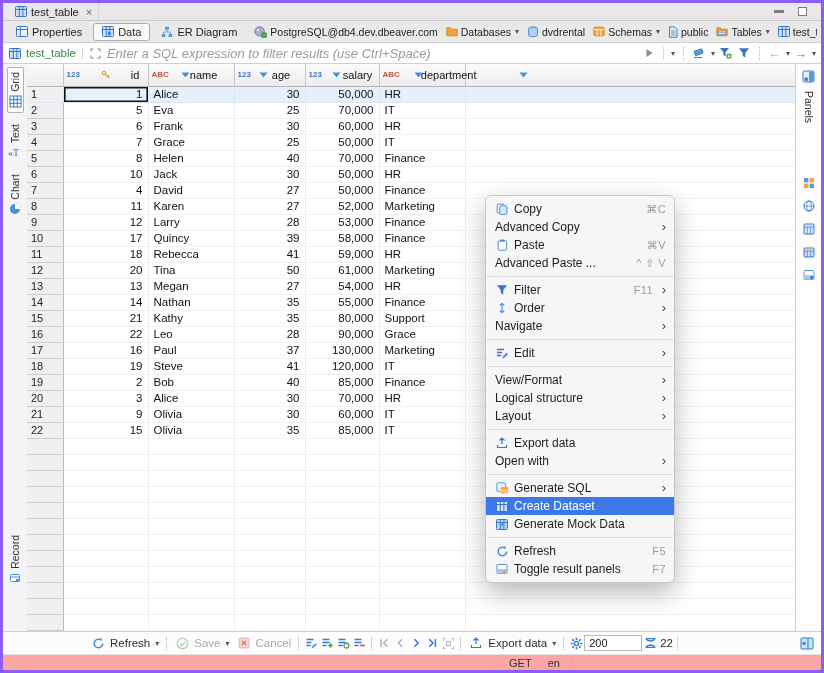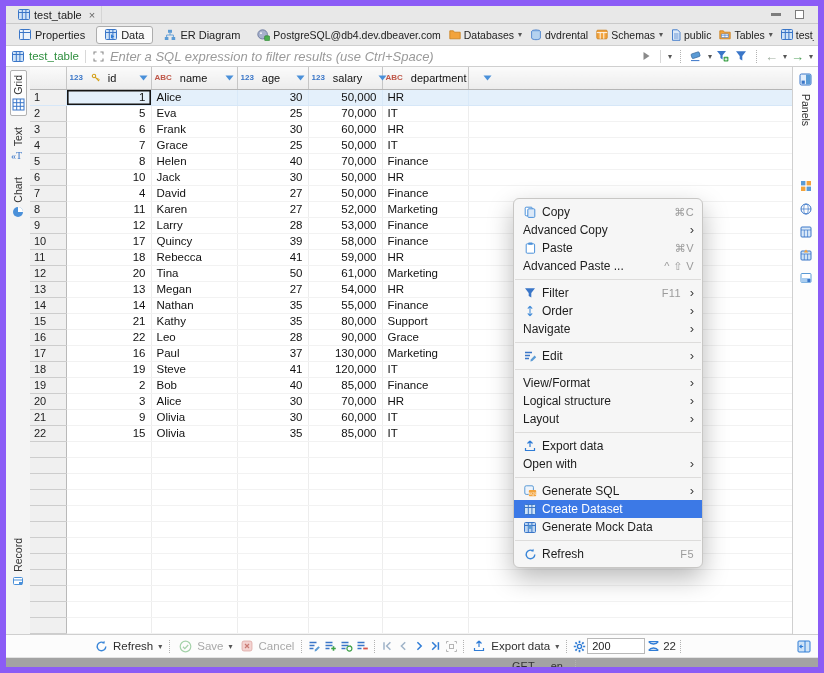--- a/index.html
+++ b/index.html
@@ -1,17 +1,17 @@
 <!DOCTYPE html>
 <html><head>
 <meta charset="utf-8">
 <style>
   * { box-sizing: border-box; margin: 0; padding: 0; }
   html,body { width: 824px; height: 673px; font-family: "Liberation Sans", sans-serif; background:#fff; }
-  .window { position: relative; width: 824px; height: 673px; border: 6px solid #8b5cf6; background:#fff; overflow: hidden; }
+  .window { position: relative; width: 824px; height: 673px; border: 3px solid #8b5cf6; background:#fff; overflow: hidden; }
 
   
   .titlebar { height:18px; background:#e8e8e8; border-bottom:1px solid #c9c9c9; display:flex; align-items:center; padding:0 6px; }
   .title-tab { display:flex; align-items:center; gap:4px; font-size:11px; color:#1b1b1b; padding:0 6px; height:100%; border-right:1px solid #d5d5d5; }
   .title-close { color:#666; font-size:11px; margin-left:3px; cursor:default; }
   .win-controls { margin-left:auto; display:flex; align-items:center; gap:14px; padding-right:8px; }
   .wc-min { width:10px; height:3px; background:#7c7c7c; }
   .wc-max { width:9px; height:9px; border:1.5px solid #7c7c7c; background:#fff; }
 
   
@@ -37,57 +37,57 @@
   .main { display:flex; height:567px; position:relative; }
   .left-rail { width:24px; background:#f4f4f4; display:flex; flex-direction:column; align-items:center; padding-top:3px; }
   .vtab { display:flex; flex-direction:column; align-items:center; gap:3px; padding:4px 1px; margin-bottom:6px; border:1px solid transparent; border-radius:2px; }
   .vtab.active { background:#fdfdfd; border-color:#b2b2b2; }
   .vlabel { writing-mode:vertical-rl; transform:rotate(180deg); font-size:10.5px; color:#333; }
   .vtab-bottom { margin-top:auto; margin-bottom:42px; }
 
   .grid-wrap { flex:1; overflow:hidden; background:#fff; }
   table.grid { border-collapse:collapse; table-layout:fixed; width:770px; font-size:11.5px; color:#111; }
   .grid th { height:22px; background:linear-gradient(#fbfbfb,#ececec); border-right:1px solid #c6c6c6; border-bottom:1px solid #b5b5b5; padding:0 3px; font-weight:normal; }
-  .hwrap { display:flex; align-items:center; gap:8px; }
+  .hwrap { display:flex; align-items:center; gap:21px; }
   .tbadge { font-size:8px; font-weight:bold; letter-spacing:0; }
   .tbadge.num { color:#3a76c8; } .tbadge.txt { color:#bf5648; }
   .colname { font-size:11px; color:#111; }
   .hspace { flex:1; }
   .grid td { height:16px; padding:0 5px; border-right:1px solid #ededed; border-bottom:1px solid #f2f2f2; white-space:nowrap; overflow:hidden; }
   td.rownum { background:#f0f0f0; border-right:1px solid #b9b9b9; border-bottom:1px solid #cdcdcd; padding:0 4px; color:#222; font-size:11px; }
   th.corner { background:linear-gradient(#fbfbfb,#ececec); }
   td.ralign { text-align:right; }
   tr.selected td { background:#e4f0fb; border-bottom-color:#d6e7f8; border-right-color:#d9e9f8; }
   tr.selected td.rownum { background:#f0f0f0; }
   td.focused { background:#cfe4f7; box-shadow: inset 0 0 0 1.6px #151515; }
   td.filler { border-right:none; }
 
   .right-rail { width:26px; background:#fdfdfd; border-left:1px solid #cfcfcf; display:flex; flex-direction:column; align-items:center; gap:7px; padding-top:4px; }
   .rlabel { writing-mode:vertical-rl; font-size:10.5px; color:#333; }
   .rbtn { display:flex; align-items:center; justify-content:center; width:18px; height:16px; }
 
   
-  .cmenu { position:absolute; left:482px; top:192px; width:190px; background:#f6f6f6; border:1px solid #c8c7c5; border-radius:6px; box-shadow:0 10px 26px rgba(0,0,0,.28); padding:4px 0; font-size:12px; color:#1d1d1d; z-index:20;margin-left:25px; }
+  .cmenu { position:absolute; left:482px; top:192px; width:190px; background:#f6f6f6; border:1px solid #c8c7c5; border-radius:6px; box-shadow:0 10px 26px rgba(0,0,0,.28); padding:4px 0; font-size:12px; color:#1d1d1d; z-index:20; }
   .mi { display:flex; align-items:center; height:18px; padding:0 8px 0 9px; gap:5px; }
   .mi .ic { width:14px; display:inline-flex; justify-content:center; flex:none; }
   .mi .lbl { white-space:nowrap; }
   .mi .sc { margin-left:auto; color:#9b9b9b; font-size:11px; letter-spacing:.4px; }
   .mi .chev { color:#3c3c3c; font-size:13px; width:8px; text-align:right; line-height:12px; }
   .mi .chev.solo { margin-left:auto; }
   .mi.hl { background:#3c79e6; color:#fff; }
   .msep { height:1px; background:#dddcdb; margin:4px 1px; }
 
   
   .btoolbar { height:23px; border-top:1px solid #cfcfcf; background:#fcfcfc; display:flex; align-items:center; font-size:11.5px; color:#2e2e2e; padding-left:84px; padding-right:6px; }
   .tb-btn { display:inline-flex; align-items:center; gap:4px; padding:0 3px; }
   .tb-btn.disabled { color:#a8a8a8; }
   .tb-ic { display:inline-flex; align-items:center; justify-content:center; width:16px; height:16px; }
   .fetch-input { width:58px; height:16px; border:1px solid #b9b9b9; font-size:11px; padding:0 4px; color:#222; }
   .spacer { flex:1; }
-  .statusbar { height:17px; background:#a3a3a3; border-top:1px solid #e3e3e3; display:flex; align-items:center; font-size:11px; color:#333; }
+  .statusbar { height:17px; background:#fca5a5; border-top:1px solid #e3e3e3; display:flex; align-items:center; font-size:11px; color:#333; }
   .st-item { padding:0 8px; }
   .ic svg, .tb-ic svg, .rbtn svg, .fb-btn svg { display:block; }
 </style>
 </head>
 <body>
 
 <div class="window">
 
   <div class="titlebar">
     <div class="title-tab">
@@ -867,20 +867,31 @@
       <div class="mi">
         <span class="ic">
           <svg width="13" height="13" viewBox="0 0 13 13">
             <path d="M10.8 6.5A4.3 4.3 0 1 1 8.9 2.9" fill="none" stroke="#3a86d8" stroke-width="1.4"></path>
             <path d="M9.4 0.8l.4 2.8-2.8-.4z" fill="#3a86d8"></path>
           </svg>
         </span>
         <span class="lbl">Refresh</span>
         <span class="sc">F5</span>
       </div>
+      <div class="mi">
+        <span class="ic">
+          <svg width="12" height="12" viewBox="0 0 12 12">
+            <rect x="1" y="1.5" width="10" height="9" rx="1" fill="#fff" stroke="#4a90d9"></rect>
+            <rect x="1" y="6" width="10" height="4.5" fill="#a9cdf0"></rect>
+            <rect x="7" y="7" width="3" height="3" fill="#f2a33c"></rect>
+          </svg>
+        </span>
+        <span class="lbl">Toggle result panels</span>
+        <span class="sc">F7</span>
+      </div>
     </div>
 
   <div class="btoolbar">
     <span class="tb-btn">
       <span class="tb-ic">
           <svg width="13" height="13" viewBox="0 0 13 13">
             <path d="M10.8 6.5A4.3 4.3 0 1 1 8.9 2.9" fill="none" stroke="#3a86d8" stroke-width="1.4"></path>
             <path d="M9.4 0.8l.4 2.8-2.8-.4z" fill="#3a86d8"></path>
           </svg>
         </span>

